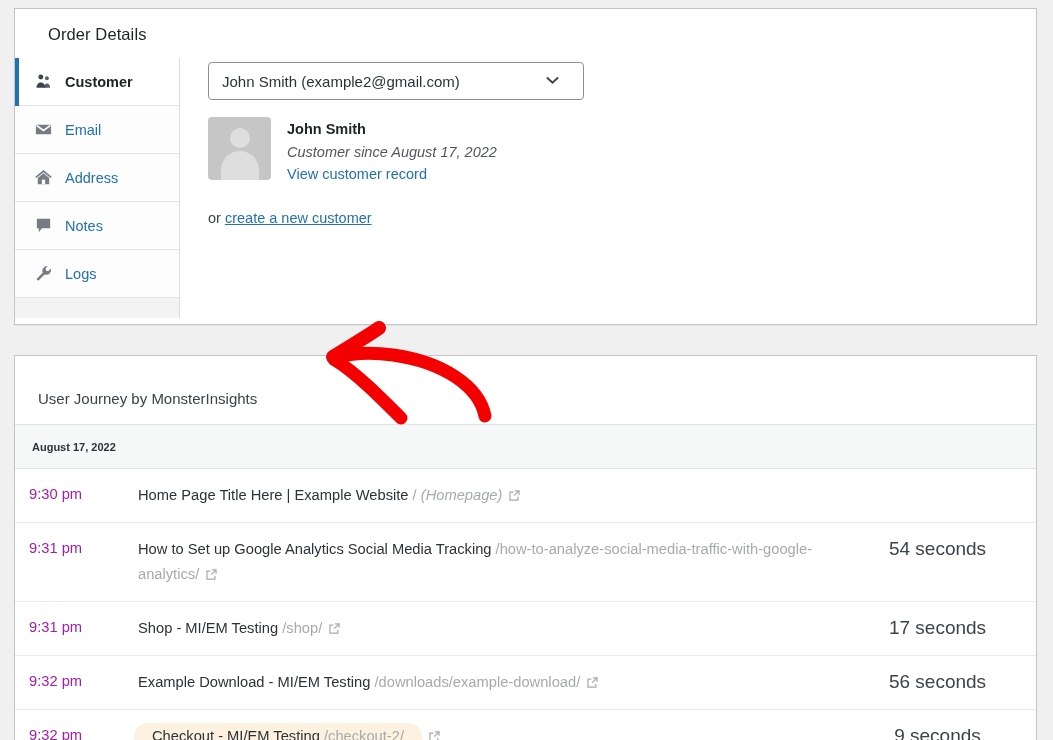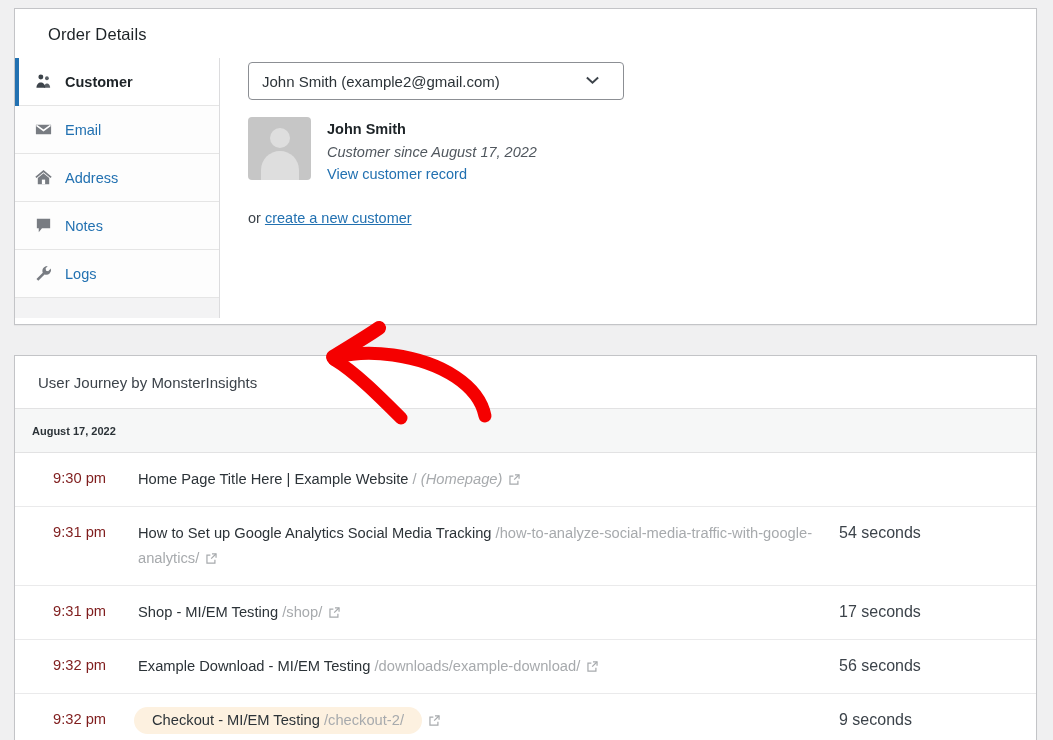--- a/index.html
+++ b/index.html
@@ -38,21 +38,21 @@
   }
 
   .order-body {
     display: flex;
     margin-top: 14px;
     height: 260px;
   }
 
   
   .tab-col {
-    width: 205px;
+    width: 165px;
     border-right: 1px solid #dcdcde;
     box-sizing: border-box;
     display: flex;
     flex-direction: column;
   }
   .tab {
     display: flex;
     align-items: center;
     gap: 12px;
     height: 48px;
@@ -210,20 +210,21 @@
   }
   .journey-head {
     height: 53px;
     display: flex;
     align-items: center;
     padding-left: 23px;
     font-size: 15px;
     color: #3c434a;
     border-bottom: 1px solid #e2e2e3;
     box-sizing: border-box;
+    margin-top: 16px;
   }
   .journey-date {
     height: 44px;
     display: flex;
     align-items: center;
     padding-left: 17px;
     background: #f6f7f7;
     font-size: 11px;
     font-weight: bold;
     color: #2c3338;
@@ -234,24 +235,24 @@
   .j-row {
     display: flex;
     align-items: flex-start;
     border-bottom: 1px solid #eaeaeb;
     padding: 14px 0;
     min-height: 23px;
   }
   .j-time {
     width: 123px;
     flex: none;
-    padding-left: 38px;
+    padding-left: 14px;
     box-sizing: border-box;
     font-size: 14.7px;
-    color: #7f1d1d;
+    color: #a21caf;
     line-height: 23px;
   }
   .j-main {
     flex: 1;
     padding-right: 14px;
     font-size: 14.7px;
     line-height: 25px;
     color: #2c3338;
   }
   .j-title { color: #2c3338; }
@@ -260,23 +261,24 @@
   .j-home  { color: #a7aaad; font-style: italic; }
   .j-pill {
     background: #fdf1e0;
     border-radius: 16px;
     padding: 5px 18px 6px 18px;
     margin-left: -4px;
   }
   .j-dur {
     width: 197px;
     flex: none;
-    font-size: 16px;
+    font-size: 19px;
     color: #3c434a;
     line-height: 23px;
+    text-align: center;
   }
   .ext {
     display: inline-block;
     vertical-align: -2px;
     margin-left: 6px;
     cursor: pointer;
   }
   .ext svg { display:block; }
 
   

